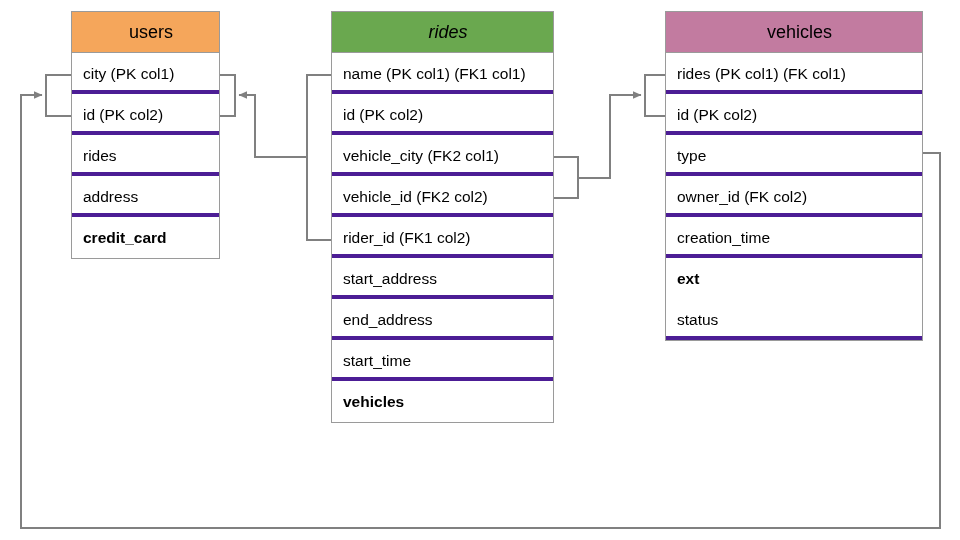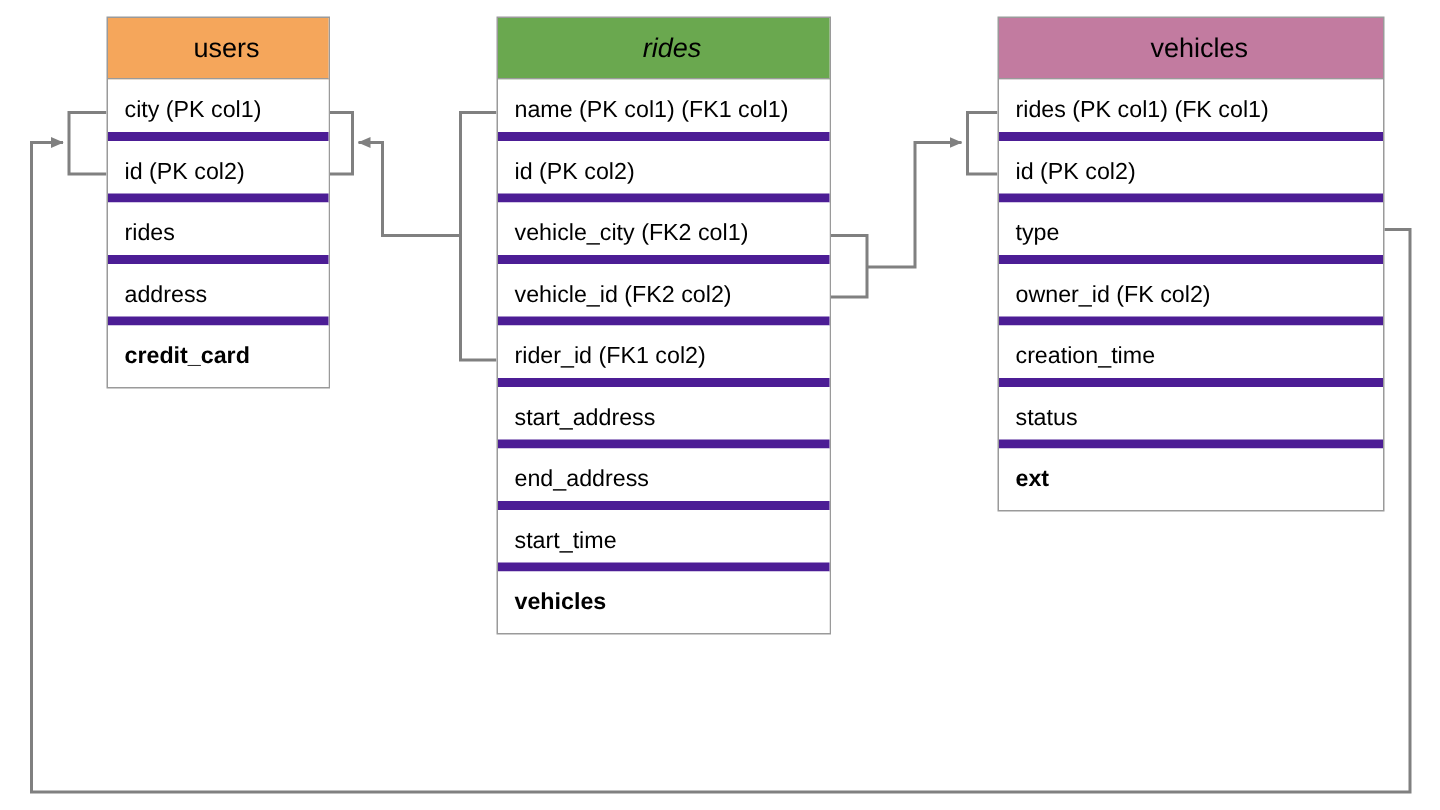--- a/index.html
+++ b/index.html
@@ -47,21 +47,21 @@
     overflow: hidden;
     text-align: center;
   }
   .table-row {
     box-sizing: border-box;
     height: 41px;
     line-height: 41px;
     padding: 0 0 0 11px;
     font-size: 15.5px;
     color: #000000;
-    border-bottom: 6px solid #4c1d95;
+    border-bottom: 4px solid #4c1d95;
     background: #ffffff;
     white-space: nowrap;
     overflow: hidden;
   }
   .table-row.last {
     border-bottom: none;
     font-weight: bold;
   }
   #users-table  { left: 71px;  top: 11px; width: 149px; }
   #rides-table  { left: 331px; top: 11px; width: 223px; }
@@ -126,17 +126,17 @@
     <div class="table-row last">vehicles</div>
   </div>
 
   <div class="table-box" id="vehicles-table">
     <div class="table-header" style="background: rgb(194, 123, 160);">vehicles</div>
     <div class="table-row">rides (PK col1) (FK col1)</div>
     <div class="table-row">id (PK col2)</div>
     <div class="table-row">type</div>
     <div class="table-row">owner_id (FK col2)</div>
     <div class="table-row">creation_time</div>
+    <div class="table-row last">ext</div>
     <div class="table-row">status</div>
-    <div class="table-row last">ext</div>
   </div>
 
 </div>
 
 </body></html>

